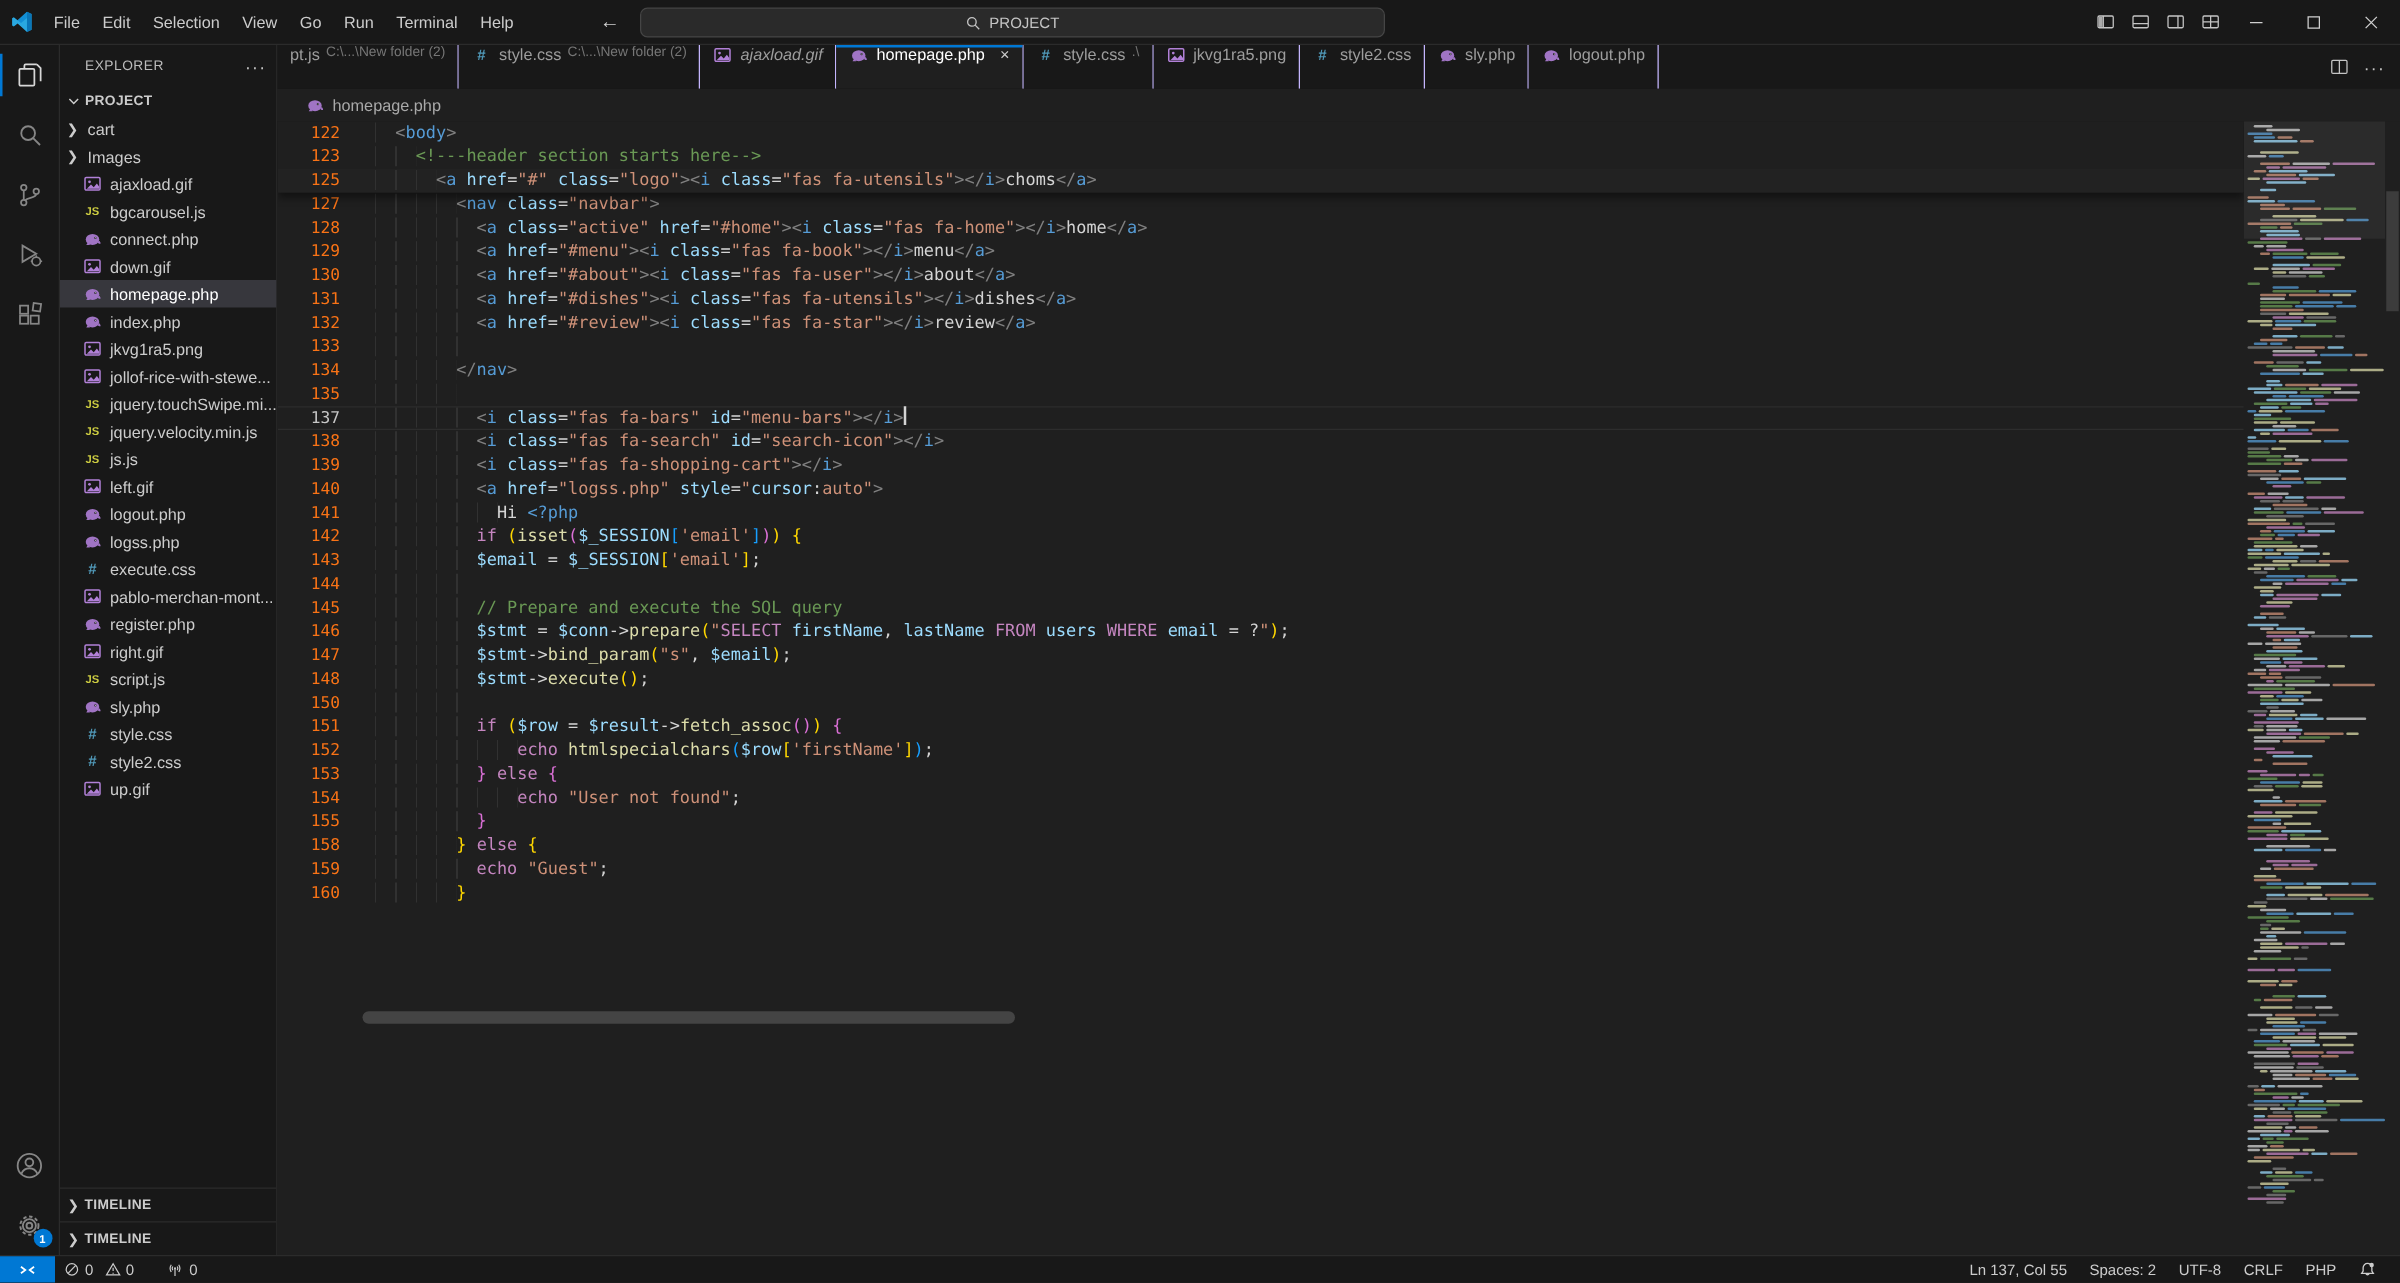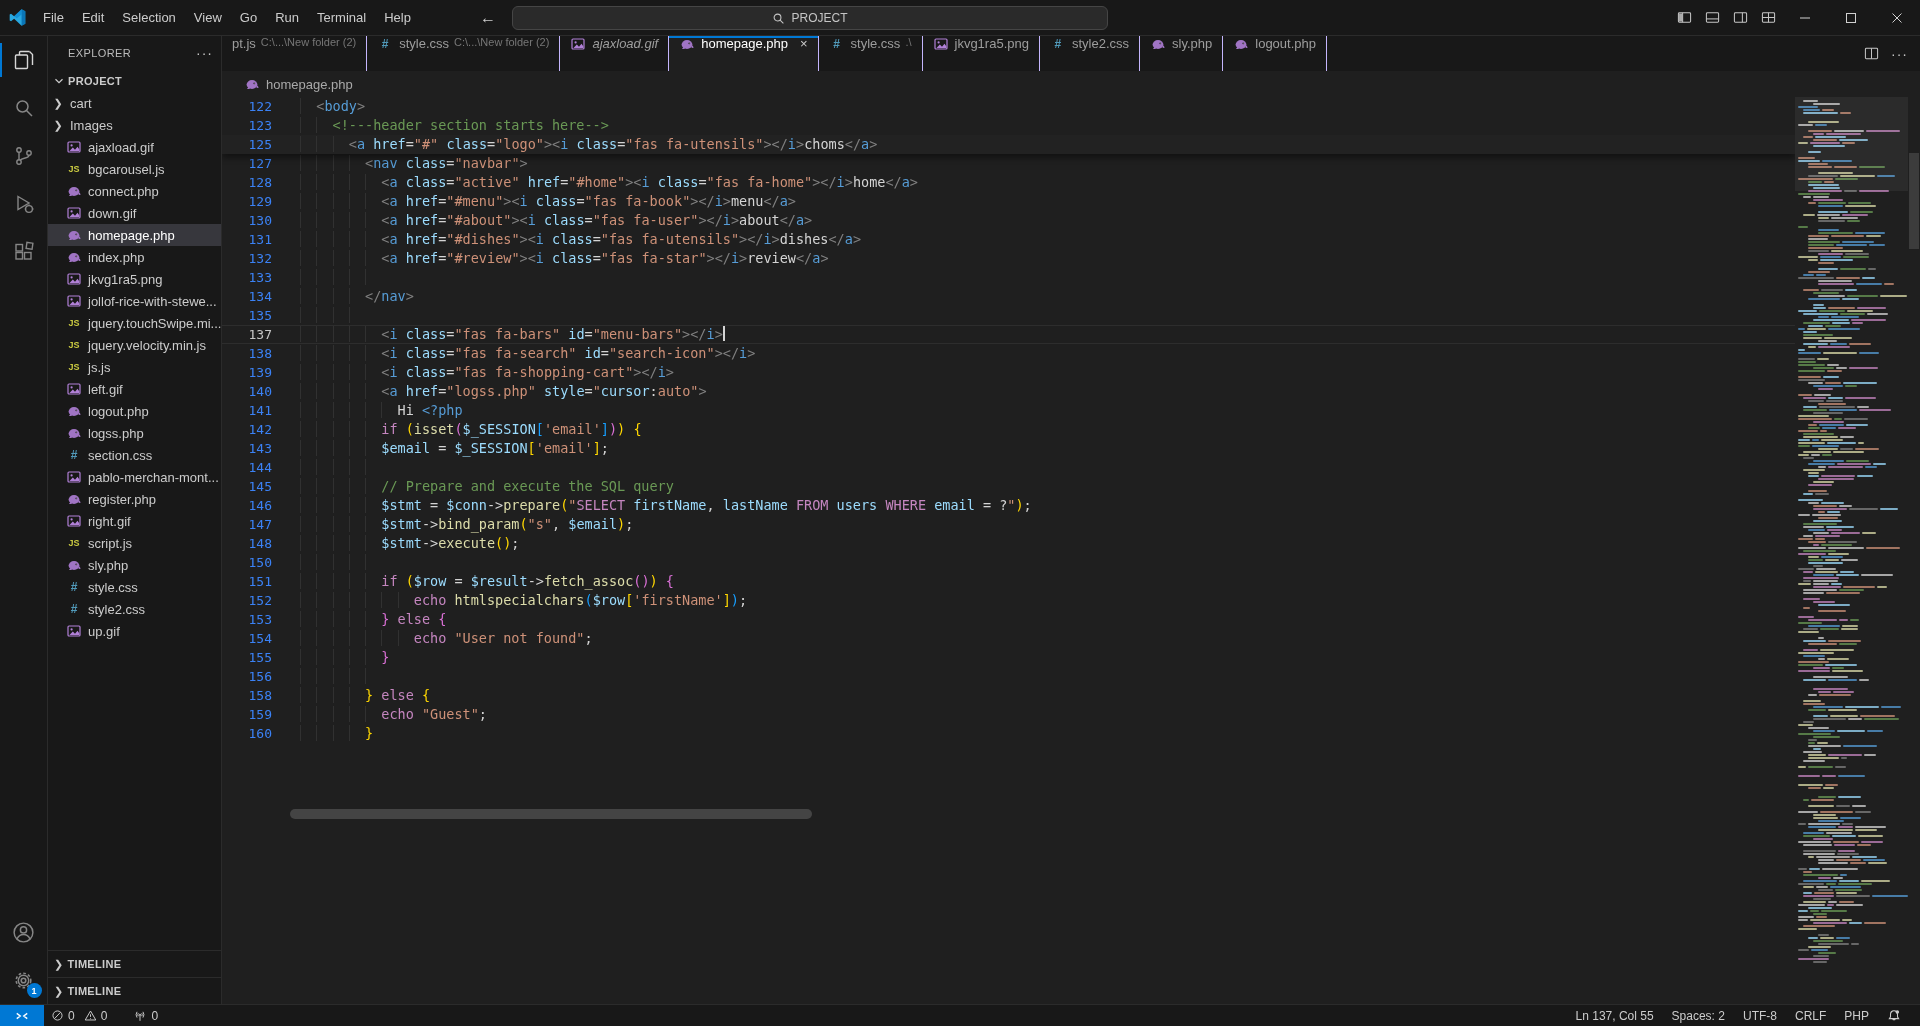--- a/index.html
+++ b/index.html
@@ -66,21 +66,21 @@
   .tab .close{margin-left:6px;font-size:13px;color:#cccccc;}
   .tab-actions{display:flex;align-items:center;gap:12px;padding:0 12px;color:#c5c5c5;}
 
   .breadcrumb{height:26px;display:flex;align-items:center;gap:6px;padding-left:22px;
     color:#a9a9a9;font-size:13px;background:#1f1f1f;}
 
   .editorbody{flex:1;position:relative;overflow:hidden;background:#1f1f1f;}
   .codearea{position:absolute;left:0;top:0;right:125px;bottom:0;overflow:hidden;
     font-family:"DejaVu Sans Mono",monospace;font-size:13.5px;}
   .row{display:flex;height:19px;line-height:19px;white-space:pre;}
-  .ln{flex:0 0 50px;text-align:right;color:#3b82f6;padding-right:0;font-size:13px;}
+  .ln{flex:0 0 50px;text-align:right;color:#f97316;padding-right:0;font-size:13px;}
   .txt{padding-left:28px;}
   .row.current{box-shadow:inset 0 1px 0 #2d2d2d,inset 0 -1px 0 #2d2d2d;}
   .row.current .ln{color:#c6c6c6;}
   .sticky{position:relative;background:#1f1f1f;box-shadow:0 4px 6px rgba(0,0,0,.42);z-index:5;}
   .sticky .row:last-child{background:#222222;}
   .lines{position:relative;z-index:1;}
 
   .ind{background-image:repeating-linear-gradient(to right,#313131 0,#313131 1px,transparent 1px,transparent 2ch);}
   .p{color:#808080;} .t{color:#569cd6;} .a{color:#9cdcfe;} .o{color:#d4d4d4;}
   .s{color:#ce9178;} .x{color:#d4d4d4;} .c{color:#6a9955;} .k{color:#c586c0;}
@@ -380,21 +380,21 @@
                 <ellipse cx="8" cy="8.5" rx="5.4" ry="4.4" fill="#a074c4"></ellipse>
                 <path d="M3 13l1.6-2.6L6 13zM13.4 9.5c.8.6 1.2 1.6 1 2.5-.9.2-1.8-.2-2.3-1z" fill="#a074c4"></path>
                 <circle cx="10.3" cy="7.3" r=".9" fill="#1f1f1f"></circle>
                 <circle cx="10.5" cy="7.1" r=".4" fill="#fff"></circle>
               </svg>
             </span>
             <span>logss.php</span>
           </div>
           <div class="file">
             <span class="ficon css">#</span>
-            <span>section.css</span>
+            <span>execute.css</span>
           </div>
           <div class="file">
             <span class="ficon">
               <svg width="16" height="16" viewBox="0 0 16 16">
                 <rect x="2" y="3" width="12" height="10" rx="1" fill="none" stroke="#b180d7" stroke-width="1.2"></rect>
                 <circle cx="5.6" cy="6.4" r="1.1" fill="#b180d7"></circle>
                 <path d="M3.5 12l3.3-3.4 2.2 2.1 2.5-2.9 1.9 2.6V12z" fill="#b180d7"></path>
               </svg>
             </span>
             <span>pablo-merchan-mont...</span>
@@ -595,21 +595,20 @@
               <div class="row"><span class="ln">145</span><span class="txt"><span class="ind">          </span><span class="c">// Prepare and execute the SQL query</span></span></div>
               <div class="row"><span class="ln">146</span><span class="txt"><span class="ind">          </span><span class="v">$stmt</span><span class="o"> = </span><span class="v">$conn</span><span class="o">-&gt;</span><span class="f">prepare</span><span class="b1">(</span><span class="s">"</span><span class="sk">SELECT</span><span class="x"> </span><span class="sv">firstName</span><span class="o">,</span><span class="x"> </span><span class="sv">lastName</span><span class="x"> </span><span class="sk">FROM</span><span class="x"> </span><span class="sv">users</span><span class="x"> </span><span class="sk">WHERE</span><span class="x"> </span><span class="sv">email</span><span class="x"> </span><span class="o">= ?</span><span class="s">"</span><span class="b1">)</span><span class="o">;</span></span></div>
               <div class="row"><span class="ln">147</span><span class="txt"><span class="ind">          </span><span class="v">$stmt</span><span class="o">-&gt;</span><span class="f">bind_param</span><span class="b1">(</span><span class="s">"s"</span><span class="o">, </span><span class="v">$email</span><span class="b1">)</span><span class="o">;</span></span></div>
               <div class="row"><span class="ln">148</span><span class="txt"><span class="ind">          </span><span class="v">$stmt</span><span class="o">-&gt;</span><span class="f">execute</span><span class="b1">()</span><span class="o">;</span></span></div>
               <div class="row"><span class="ln">150</span><span class="txt"><span class="ind">          </span></span></div>
               <div class="row"><span class="ln">151</span><span class="txt"><span class="ind">          </span><span class="k">if</span><span class="x"> </span><span class="b1">(</span><span class="v">$row</span><span class="o"> = </span><span class="v">$result</span><span class="o">-&gt;</span><span class="f">fetch_assoc</span><span class="b2">()</span><span class="b1">)</span><span class="x"> </span><span class="b2">{</span></span></div>
               <div class="row"><span class="ln">152</span><span class="txt"><span class="ind">              </span><span class="k">echo</span><span class="x"> </span><span class="f">htmlspecialchars</span><span class="b3">(</span><span class="v">$row</span><span class="b1">[</span><span class="s">'firstName'</span><span class="b1">]</span><span class="b3">)</span><span class="o">;</span></span></div>
               <div class="row"><span class="ln">153</span><span class="txt"><span class="ind">          </span><span class="b2">}</span><span class="x"> </span><span class="k">else</span><span class="x"> </span><span class="b2">{</span></span></div>
               <div class="row"><span class="ln">154</span><span class="txt"><span class="ind">              </span><span class="k">echo</span><span class="x"> </span><span class="s">"User not found"</span><span class="o">;</span></span></div>
               <div class="row"><span class="ln">155</span><span class="txt"><span class="ind">          </span><span class="b2">}</span></span></div>
-              <div class="row"><span class="ln">156</span><span class="txt"><span class="ind">          </span></span></div>
               <div class="row"><span class="ln">158</span><span class="txt"><span class="ind">        </span><span class="b1">}</span><span class="x"> </span><span class="k">else</span><span class="x"> </span><span class="b1">{</span></span></div>
               <div class="row"><span class="ln">159</span><span class="txt"><span class="ind">          </span><span class="k">echo</span><span class="x"> </span><span class="s">"Guest"</span><span class="o">;</span></span></div>
               <div class="row"><span class="ln">160</span><span class="txt"><span class="ind">        </span><span class="b1">}</span></span></div>
             </div>
           <div class="hscroll"></div>
         </div>
         <div class="minimap">
           <div id="minimap">
               <div class="mmrow"></div>
               <div class="mmrow" style="padding-left: 8px;">

